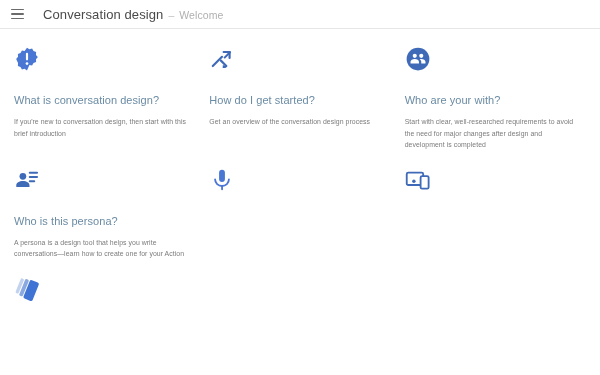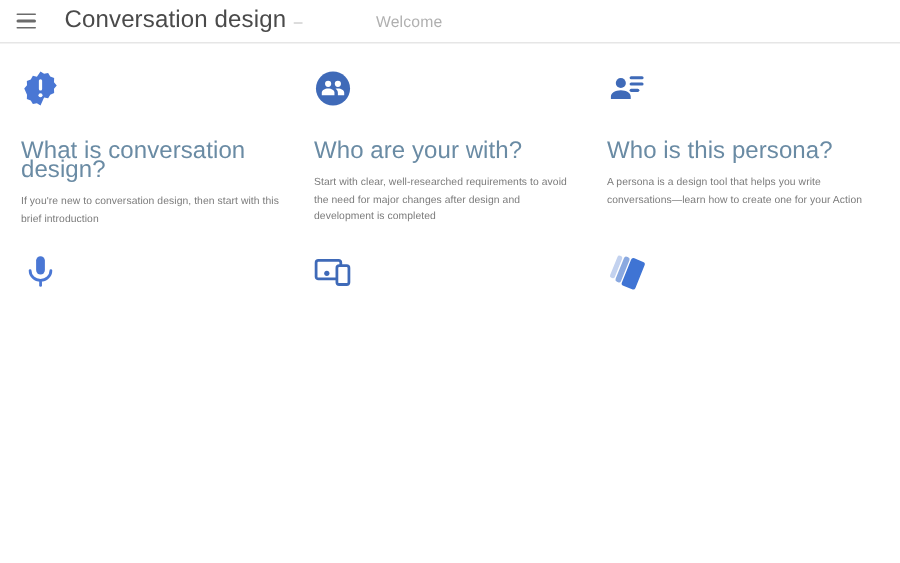--- a/index.html
+++ b/index.html
@@ -37,34 +37,33 @@
     background: #6b6b6b;
     border-radius: 1px;
   }
   .header-title-wrap {
     display: flex;
     align-items: baseline;
     margin-left: 12px;
     white-space: nowrap;
   }
   .header-title {
-    font-size: 16px;
+    font-size: 13px;
     color: #4a4a4a;
     letter-spacing: .1px;
   }
   .header-sep {
     font-size: 10.5px;
     color: #c2c2c2;
     margin: 0 5px;
   }
   .header-sub {
     font-size: 10.5px;
     color: #b0b0b0;
     letter-spacing: .1px;
-    margin-left: 44px;
   }
 
   
   .card-grid {
     padding: 17px 14px 0 14px;
     display: grid;
     grid-template-columns: repeat(3, 1fr);
     column-gap: 14px;
     row-gap: 16px;
   }
@@ -72,21 +71,21 @@
     display: flex;
     flex-direction: column;
   }
   .card-icon {
     width: 26px;
     height: 26px;
     margin-bottom: 22px;
   }
   .card-icon svg { display: block; width: 26px; height: 26px; }
   .card-title {
-    font-size: 16px;
+    font-size: 11px;
     color: #6a8ba4;
     line-height: 13px;
     margin-bottom: 9px;
     cursor: pointer;
     letter-spacing: .05px;
   }
   .card-desc {
     font-size: 6.9px;
     color: #7b7b7b;
     line-height: 11.5px;
@@ -120,20 +119,35 @@
           <path fill="#4a77d4" d="M12 1.5l2.2 1.4 2.5-.5 1.3 2.2 2.4 1-.1 2.6 1.7 2-1.7 2 .1 2.6-2.4 1-1.3 2.2-2.5-.5L12 22.5l-2.2-1.4-2.5.5-1.3-2.2-2.4-1 .1-2.6L2 12l1.7-2-.1-2.6 2.4-1L7.3 4.2l2.5.5L12 1.5z"></path>
           <rect x="11" y="6.3" width="2" height="7" rx="1" fill="#ffffff"></rect>
           <circle cx="12" cy="16.2" r="1.25" fill="#ffffff"></circle>
         </svg>
     </div>
     <div class="card-title">What is conversation design?</div>
     <div class="card-desc">If you're new to conversation design, then start with this brief introduction</div>
   </div>
 
 
+  <div class="card">
+    <div class="card-icon">
+      <svg viewBox="0 0 24 24">
+        <g fill="none" stroke="#3f6ab8" stroke-width="2" stroke-linecap="round">
+          <path d="M3.5 18.5L12 10"></path>
+          <path d="M11 13.5l5 5"></path>
+          <path d="M13.5 5.5L19 5.5 19 11"></path>
+        </g>
+        <path fill="#3f6ab8" d="M19.2 4.6l-5.9 5.9 1.3 1.3 5.9-5.9z"></path>
+        <path fill="#3f6ab8" d="M15.2 20.4l-2.6-.15.15-2.6 3.9 1.35z"></path>
+      </svg>
+    </div>
+    <div class="card-title">How do I get started?</div>
+    <div class="card-desc">Get an overview of the conversation design process</div>
+  </div>
 
 
   <div class="card">
     <div class="card-icon">
       <svg viewBox="0 0 24 24">
           <circle cx="12" cy="12" r="10.5" fill="#3f6ab8"></circle>
           <circle cx="9" cy="9.1" r="1.9" fill="#ffffff"></circle>
           <circle cx="15" cy="9.1" r="1.9" fill="#ffffff"></circle>
           <path fill="#ffffff" d="M9 12c-2.1 0-3.9 1.15-3.9 2.55v1.6h7.8v-1.6C12.9 13.15 11.1 12 9 12z"></path>
           <path fill="#ffffff" d="M15 12c-.5 0-1 .07-1.45.2.9.65 1.45 1.5 1.45 2.35v1.6h3.9v-1.6C18.9 13.15 17.1 12 15 12z"></path>

